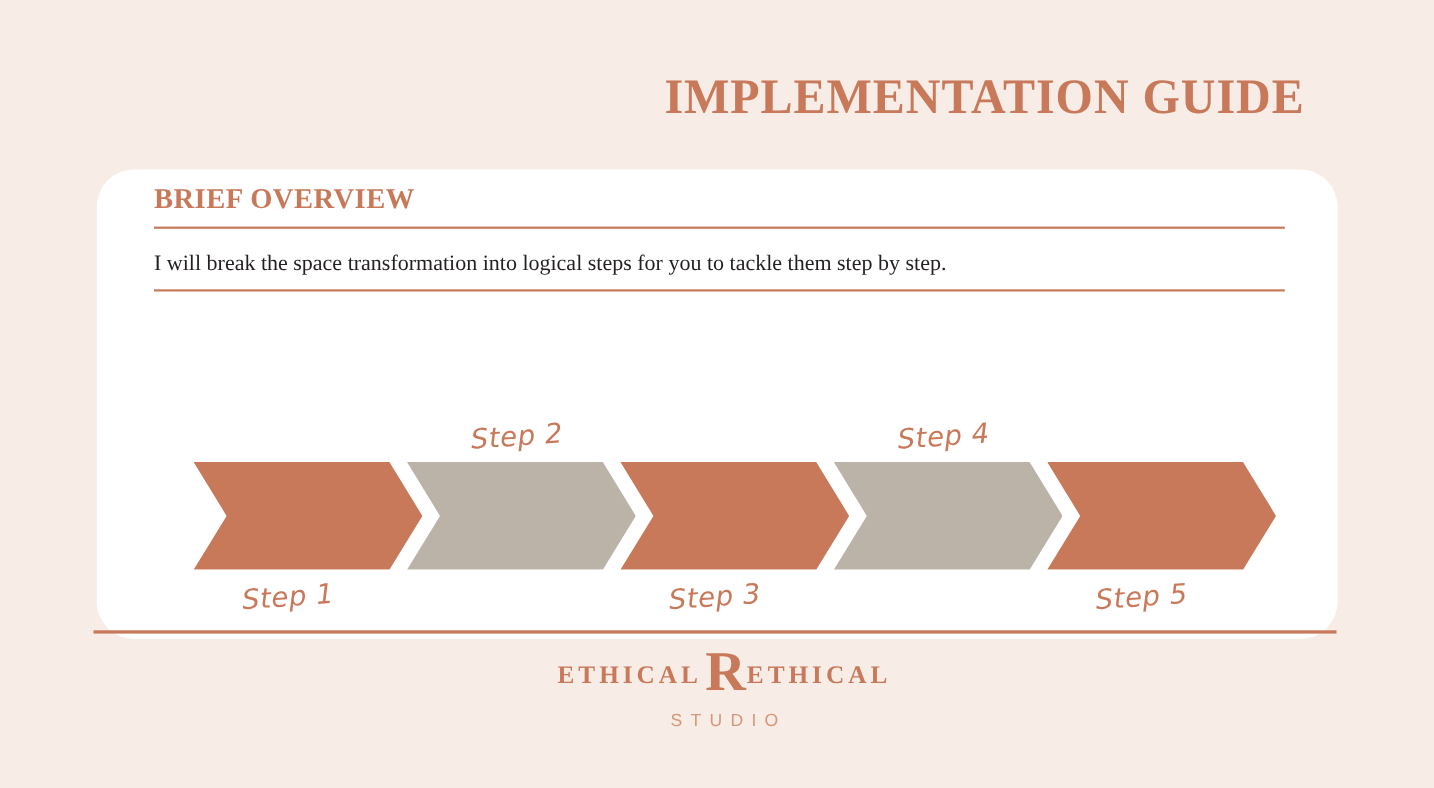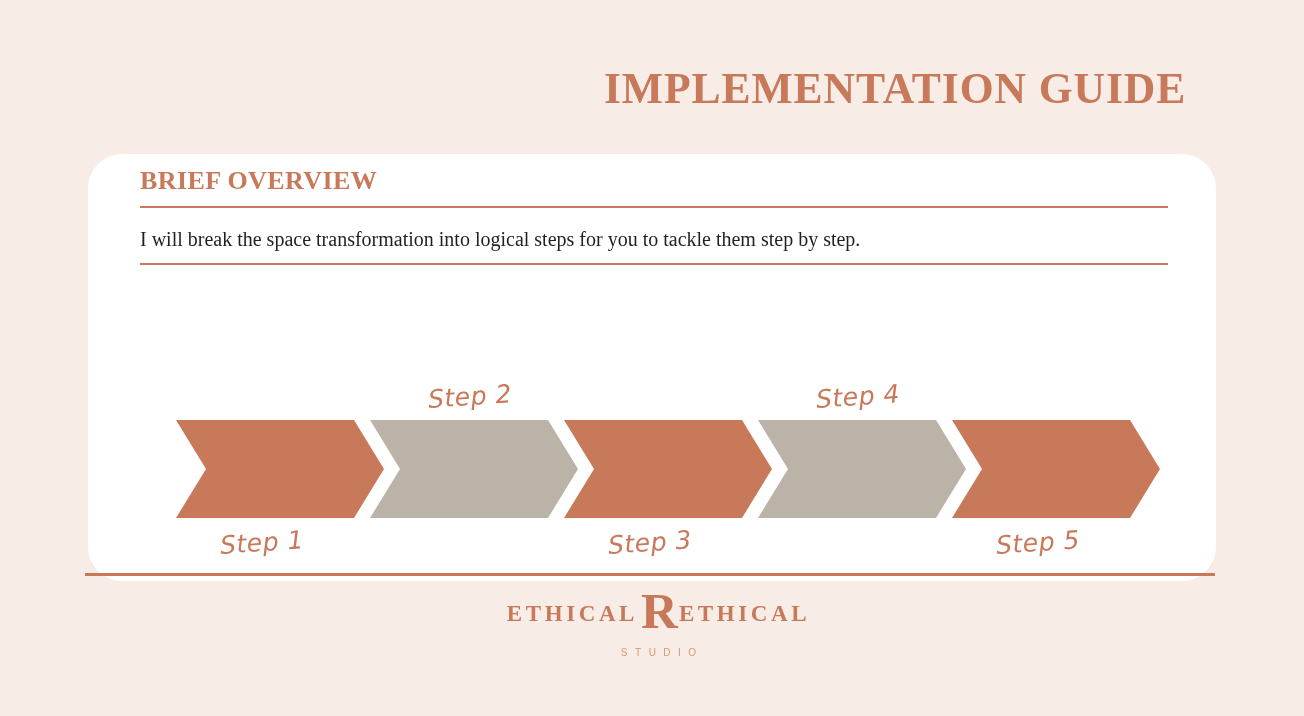--- a/index.html
+++ b/index.html
@@ -158,21 +158,21 @@
     line-height: 0.72;
     position: relative;
     top: -9px;
     margin: 0 1px 0 3px;
     letter-spacing: 0px;
   }
 
   .logo-sub {
     margin-top: 8px;
     font-family: "Liberation Sans", sans-serif;
-    font-size: 10px;
+    font-size: 16px;
     letter-spacing: 7.5px;
     color: #d39878;
     text-indent: 7.5px;
   }
 </style>
 </head>
 <body>
 
 <div class="page">
 

